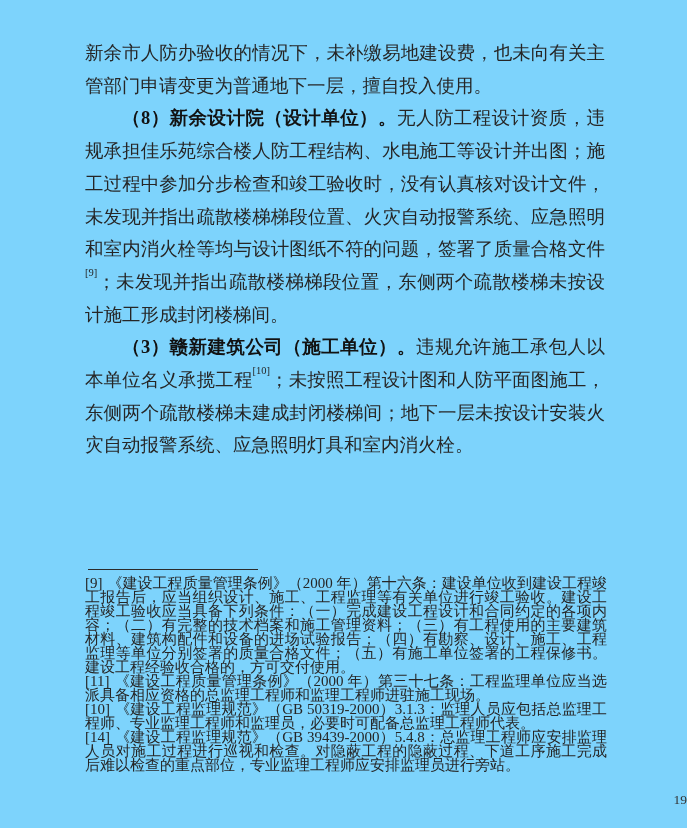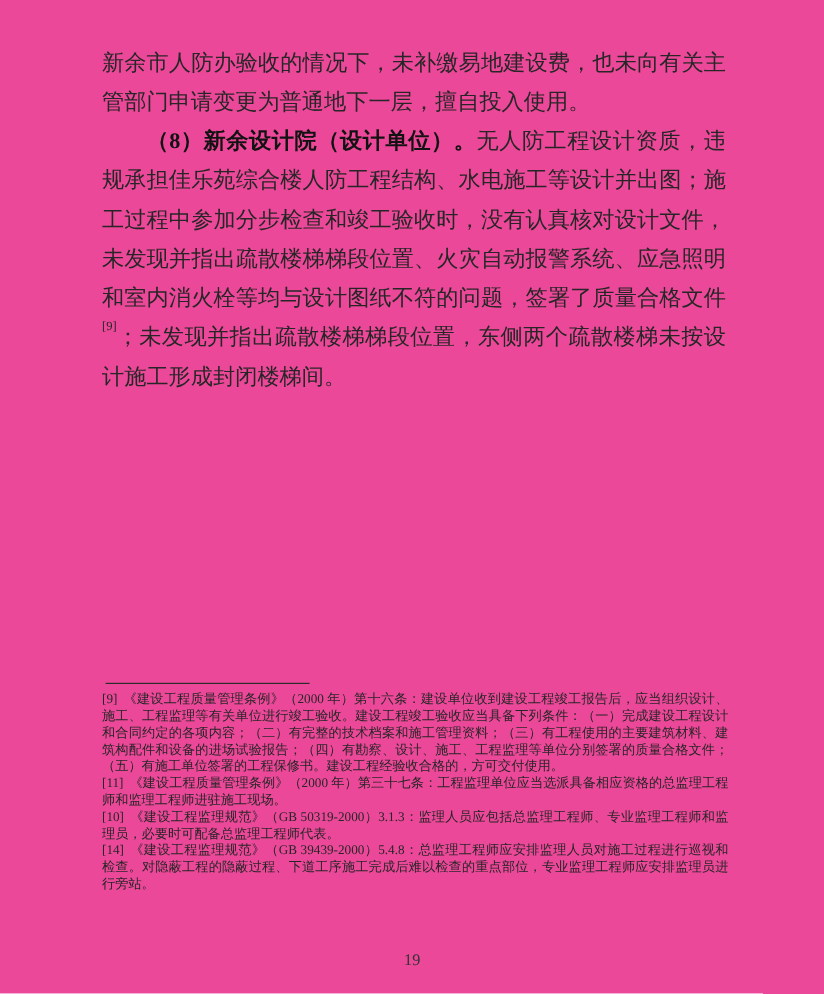--- a/index.html
+++ b/index.html
@@ -4,21 +4,21 @@
 <style>
   html, body {
     margin: 0;
     padding: 0;
     background: #ffffff;
   }
   .page {
     position: relative;
     width: 687px;
     height: 828px;
-    background: #ec4899;
+    background: #7dd3fc;
     font-family: "Liberation Serif", "DejaVu Serif", serif;
     color: #262626;
     overflow: hidden;
   }
   .content {
     position: absolute;
     left: 85px;
     top: 37px;
     width: 520px;
   }
@@ -50,53 +50,54 @@
     top: 569px;
     width: 170px;
     height: 0;
     border-top: 1.6px solid #2b2b2b;
   }
   .footnotes {
     position: absolute;
     left: 85px;
     top: 576px;
     width: 522px;
-    font-size: 11px;
+    font-size: 15px;
     line-height: 14px;
     text-align: justify;
     text-justify: inter-character;
     color: #262626;
   }
   .footnote {
     margin: 0;
   }
   .fn-marker {
     margin-right: 5px;
   }
   .page-number {
     position: absolute;
     left: 0;
     top: 792px;
     width: 100%;
-    text-align: center;
+    text-align: right;
     font-size: 13.5px;
     color: #333333;
   }
 </style>
 </head>
 <body>
 
 <div class="page">
 
   <div class="content">
 
     <p><span>新余市人防办验收的情况下，未补缴易地建设费，也未向有关主管部门申请变更为普通地下一层，擅自投入使用。</span></p>
 
     <p class="indent"><b>（8）新余设计院（设计单位）。</b><span>无人防工程设计资质，违规承担佳乐苑综合楼人防工程结构、水电施工等设计并出图；施工过程中参加分步检查和竣工验收时，没有认真核对设计文件，未发现并指出疏散楼梯梯段位置、火灾自动报警系统、应急照明和室内消火栓等均与设计图纸不符的问题，签署了质量合格文件</span><sup>[9]</sup><span>；未发现并指出疏散楼梯梯段位置，东侧两个疏散楼梯未按设计施工形成封闭楼梯间。</span></p>
 
+    <p class="indent"><b>（3）赣新建筑公司（施工单位）。</b><span>违规允许施工承包人以本单位名义承揽工程</span><sup>[10]</sup><span>；未按照工程设计图和人防平面图施工，东侧两个疏散楼梯未建成封闭楼梯间；地下一层未按设计安装火灾自动报警系统、应急照明灯具和室内消火栓。</span></p>
 
 
   </div>
 
   <div class="footnote-sep"></div>
 
   <div class="footnotes">
 
     <div class="footnote"><span class="fn-marker">[9]</span><span>《建设工程质量管理条例》（2000 年）第十六条：建设单位收到建设工程竣工报告后，应当组织设计、施工、工程监理等有关单位进行竣工验收。建设工程竣工验收应当具备下列条件：（一）完成建设工程设计和合同约定的各项内容；（二）有完整的技术档案和施工管理资料；（三）有工程使用的主要建筑材料、建筑构配件和设备的进场试验报告；（四）有勘察、设计、施工、工程监理等单位分别签署的质量合格文件；（五）有施工单位签署的工程保修书。建设工程经验收合格的，方可交付使用。</span></div>
 

